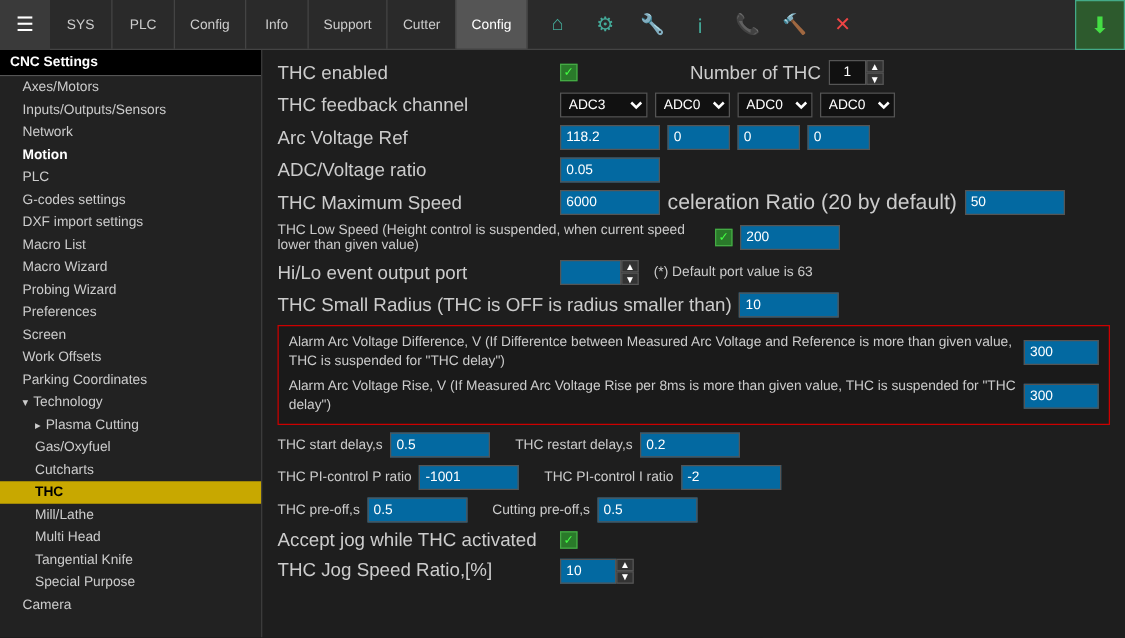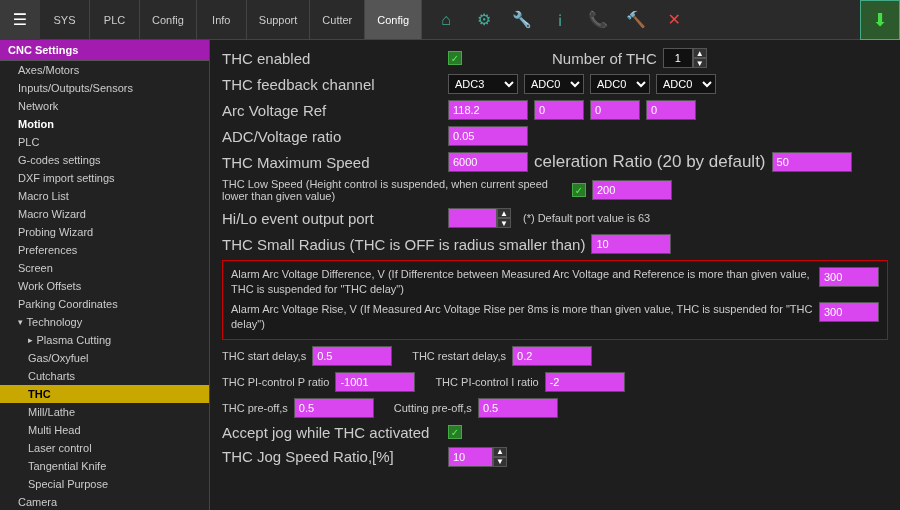--- a/index.html
+++ b/index.html
@@ -112,21 +112,21 @@
 
     
     .sidebar {
       width: 210px;
       background: #222;
       border-right: 1px solid #444;
       overflow-y: auto;
       flex-shrink: 0;
     }
     .sidebar-title {
-      background: #a21caf;
+      background: #000000;
       padding: 4px 8px;
       font-weight: bold;
       font-size: 11px;
       color: #fff;
       border-bottom: 1px solid #555;
     }
     .sidebar-item {
       padding: 3px 8px 3px 14px;
       cursor: pointer;
       color: #ccc;
@@ -169,21 +169,21 @@
       font-size: 15px;
       min-width: 220px;
     }
     .form-label-wide {
       color: #ccc;
       font-size: 11px;
       flex: 1;
       max-width: 340px;
     }
     .form-input {
-      background: #d946ef;
+      background: #0369a1;
       border: 1px solid #555;
       color: #fff;
       padding: 2px 4px;
       font-size: 11px;
       height: 20px;
     }
     .form-input-sm { width: 50px; }
     .form-input-md { width: 80px; }
     .form-select {
       background: #111;
@@ -242,21 +242,21 @@
 
     
     .alarm-section {
       border: 1px solid #c00;
       background: #1a1a1a;
       padding: 6px 8px;
       margin-bottom: 6px;
     }
     .alarm-row {
       display: flex;
-      align-items: flex-start;
+      align-items: center;
       gap: 6px;
       margin-bottom: 4px;
     }
     .alarm-row:last-child { margin-bottom: 0; }
     .alarm-label {
       color: #ccc;
       font-size: 11px;
       flex: 1;
       line-height: 1.4;
     }
@@ -328,21 +328,20 @@
     <div class="sidebar-item indent1">Screen</div>
     <div class="sidebar-item indent1">Work Offsets</div>
     <div class="sidebar-item indent1">Parking Coordinates</div>
     <div class="sidebar-item indent1"><span class="arrow">▾</span> Technology</div>
     <div class="sidebar-item indent2"><span class="arrow">▸</span> Plasma Cutting</div>
     <div class="sidebar-item indent2">Gas/Oxyfuel</div>
     <div class="sidebar-item indent2">Cutcharts</div>
     <div class="sidebar-item indent2 active">THC</div>
     <div class="sidebar-item indent2">Mill/Lathe</div>
     <div class="sidebar-item indent2">Multi Head</div>
-    <div class="sidebar-item indent2">Laser control</div>
     <div class="sidebar-item indent2">Tangential Knife</div>
     <div class="sidebar-item indent2">Special Purpose</div>
     <div class="sidebar-item indent1">Camera</div>
 
   </div>
 
   <div class="content">
 
     <div class="form-row">
       <span class="form-label">THC enabled</span>

